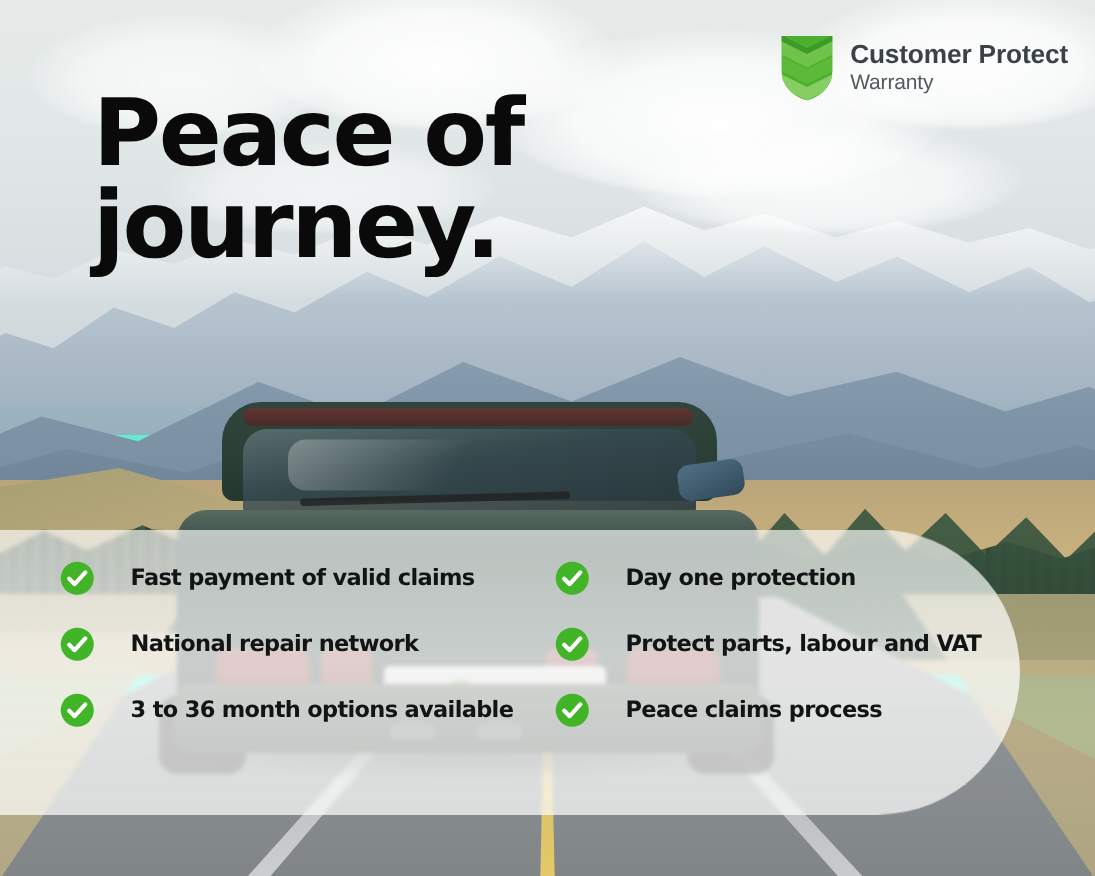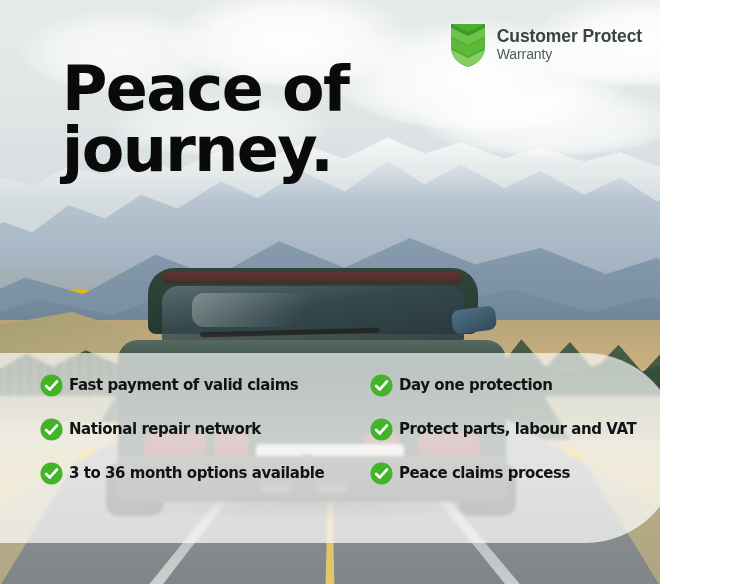--- a/index.html
+++ b/index.html
@@ -1,24 +1,24 @@
 <!DOCTYPE html>
 <html><head>
 <meta charset="utf-8">
 <style>
   * { margin:0; padding:0; box-sizing:border-box; }
   html,body { background:#ffffff; }
 
   .banner{
     position:relative;
-    width:660px;
+    width:730px;
     height:584px;
     overflow:hidden;
     font-family:"Liberation Sans", sans-serif;
-    background:#eab308;
+    background:#5eead4;
     text-decoration:underline;
   }
 
   
   .scene{ position:absolute; inset:0; overflow:hidden; }
 
   
   .sky{
     position:absolute; left:0; top:0; width:100%; height:46%;
     background:linear-gradient(180deg,#e3e8e7 0%,#dfe5e5 35%,#d6dde0 70%,#c8d2d8 100%);
@@ -251,21 +251,21 @@
     border-radius:0 100px 100px 0;
     backdrop-filter:blur(1.5px);
   }
   .features{
     position:absolute; left:40px; top:363px; width:640px;
     display:grid;
     grid-template-columns:330px 310px;
     row-gap:0;
   }
   .feature{
-    display:flex; align-items:center; gap:6px;
+    display:flex; align-items:center; gap:24px;
     height:44px;
   }
   .check{ width:23px; height:23px; flex:none; }
   .feature-label{
     font-family:"DejaVu Sans", sans-serif;
     font-size:15px;
     font-weight:bold;
     color:#111315;
     letter-spacing:-.45px;
     white-space:nowrap;

